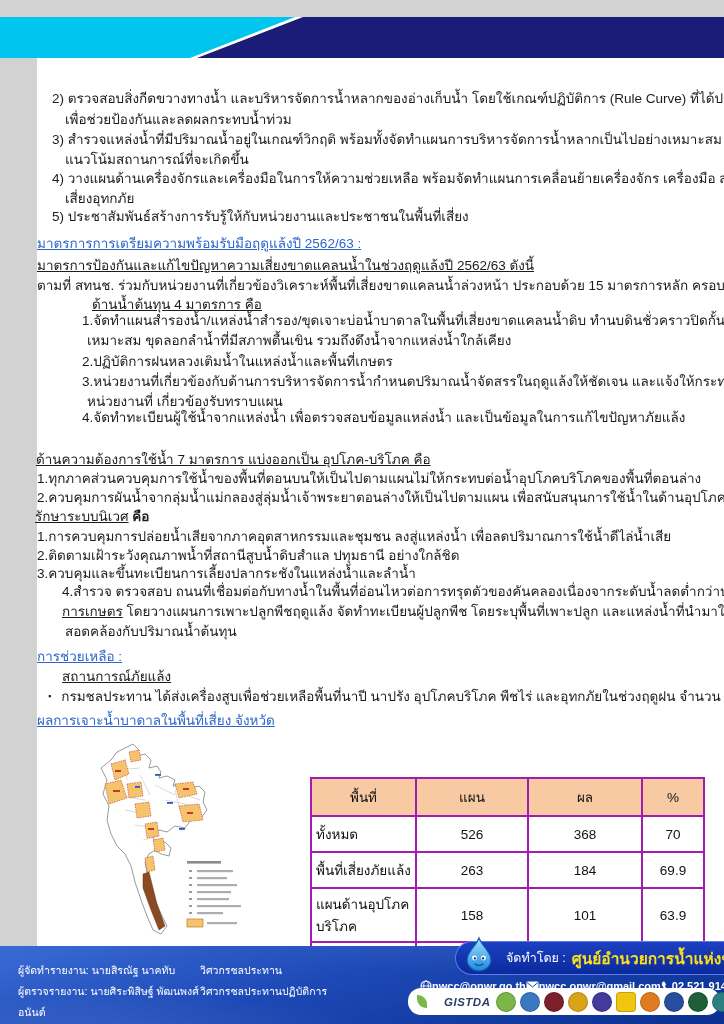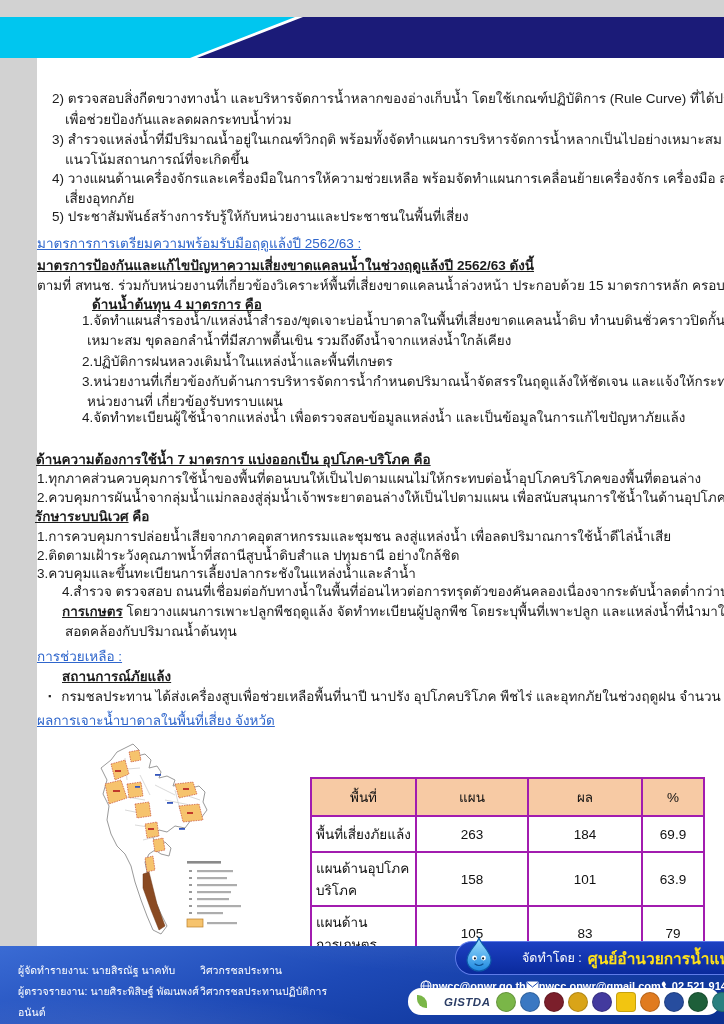--- a/index.html
+++ b/index.html
@@ -13,21 +13,21 @@
   .top-gray{position:absolute;left:0;top:0;width:724px;height:17px;background:#d2d2d2;}
   .left-gray{position:absolute;left:0;top:17px;width:37px;height:931px;background:#d2d2d2;}
   .band{position:absolute;left:0;top:17px;width:724px;height:41px;}
   .band .navy{position:absolute;inset:0;background:#1b1b78;}
   .band .white-stripe{position:absolute;inset:0;background:#ffffff;
     clip-path:polygon(0 0,303px 0,197px 100%,0 100%);}
   .band .cyan{position:absolute;inset:0;background:#00c6ef;
     clip-path:polygon(0 0,295px 0,190px 100%,0 100%);}
   
   .line{position:absolute;font-size:13.5px;line-height:16px;color:#1c1c1c;white-space:nowrap;}
-  .bold-u{font-weight:bold;text-decoration:underline;text-align:center;}
+  .bold-u{font-weight:normal;text-decoration:underline;text-align:center;}
   .bold{font-weight:bold;}
   .blue-u{color:#2f66cc;text-decoration:underline;}
   .sq{font-size:9px;vertical-align:2px;margin-right:10px;}
   
   .result-table{position:absolute;left:310px;top:777px;border-collapse:collapse;
     font-size:13.5px;color:#111;}
   .result-table th,.result-table td{border:2px solid #a21caf;padding:4px 4px;margin-left:24px;}
   .result-table{border:2px solid #2e2e2e;}
   .result-table th{background:#f7caa4;font-weight:normal;height:28px;text-align:center;}
   .result-table td{height:26px;text-align:center;}
@@ -41,21 +41,21 @@
     background:
       radial-gradient(ellipse 420px 60px at 18% 110%,rgba(255,255,255,.10),transparent 60%),
       radial-gradient(ellipse 520px 70px at 75% -15%,rgba(255,255,255,.08),transparent 60%);}
   .credits{position:absolute;left:18px;top:14px;font-size:10.5px;color:#ffffff;line-height:21px;}
   .credits .row{display:flex;}
   .credits .c1{width:182px;}
   .madeby-bar{position:absolute;left:455px;top:-5px;width:269px;height:34px;
     background:linear-gradient(180deg,#1c40c2,#0a2a9c);
     border:1px solid #5f7ce8;border-right:none;border-radius:17px 0 0 17px;
     display:flex;align-items:center;box-sizing:border-box;padding-left:50px;}
-  .madeby-label{color:#ffffff;font-size:12.5px;margin-right:6px;white-space:nowrap;margin-left:16px;}
+  .madeby-label{color:#ffffff;font-size:12.5px;margin-right:6px;white-space:nowrap;}
   .org-name{color:#ffe11a;font-size:15.5px;font-weight:bold;white-space:nowrap;}
   .drop{position:absolute;left:8px;top:-6px;}
   .contact-row{position:absolute;left:420px;top:34px;width:300px;display:flex;
     justify-content:space-between;align-items:center;color:#ffffff;
     font-size:11px;font-weight:bold;}
   .contact-item{display:flex;align-items:center;white-space:nowrap;}
   .logo-pill{position:absolute;left:408px;top:42px;width:312px;height:27px;background:#ffffff;
     border-radius:13px;display:flex;align-items:center;gap:4px;padding:0 9px;box-sizing:border-box;}
   .gistda{font-style:italic;font-weight:bold;font-size:11.5px;color:#2c3e66;letter-spacing:.5px;
     display:flex;align-items:center;gap:17px;margin-right:2px;}
@@ -175,20 +175,26 @@
   <thead>
     <tr>
       <th>พื้นที่</th>
       <th>แผน</th>
       <th>ผล</th>
       <th>%</th>
     </tr>
   </thead>
   <tbody>
     <tr>
+      <td class="lbl">ทั้งหมด</td>
+      <td>526</td>
+      <td>368</td>
+      <td>70</td>
+    </tr>
+    <tr>
       <td class="lbl">พื้นที่เสี่ยงภัยแล้ง</td>
       <td>263</td>
       <td>184</td>
       <td>69.9</td>
     </tr>
     <tr>
       <td class="lbl">แผนด้านอุปโภคบริโภค</td>
       <td>158</td>
       <td>101</td>
       <td>63.9</td>

